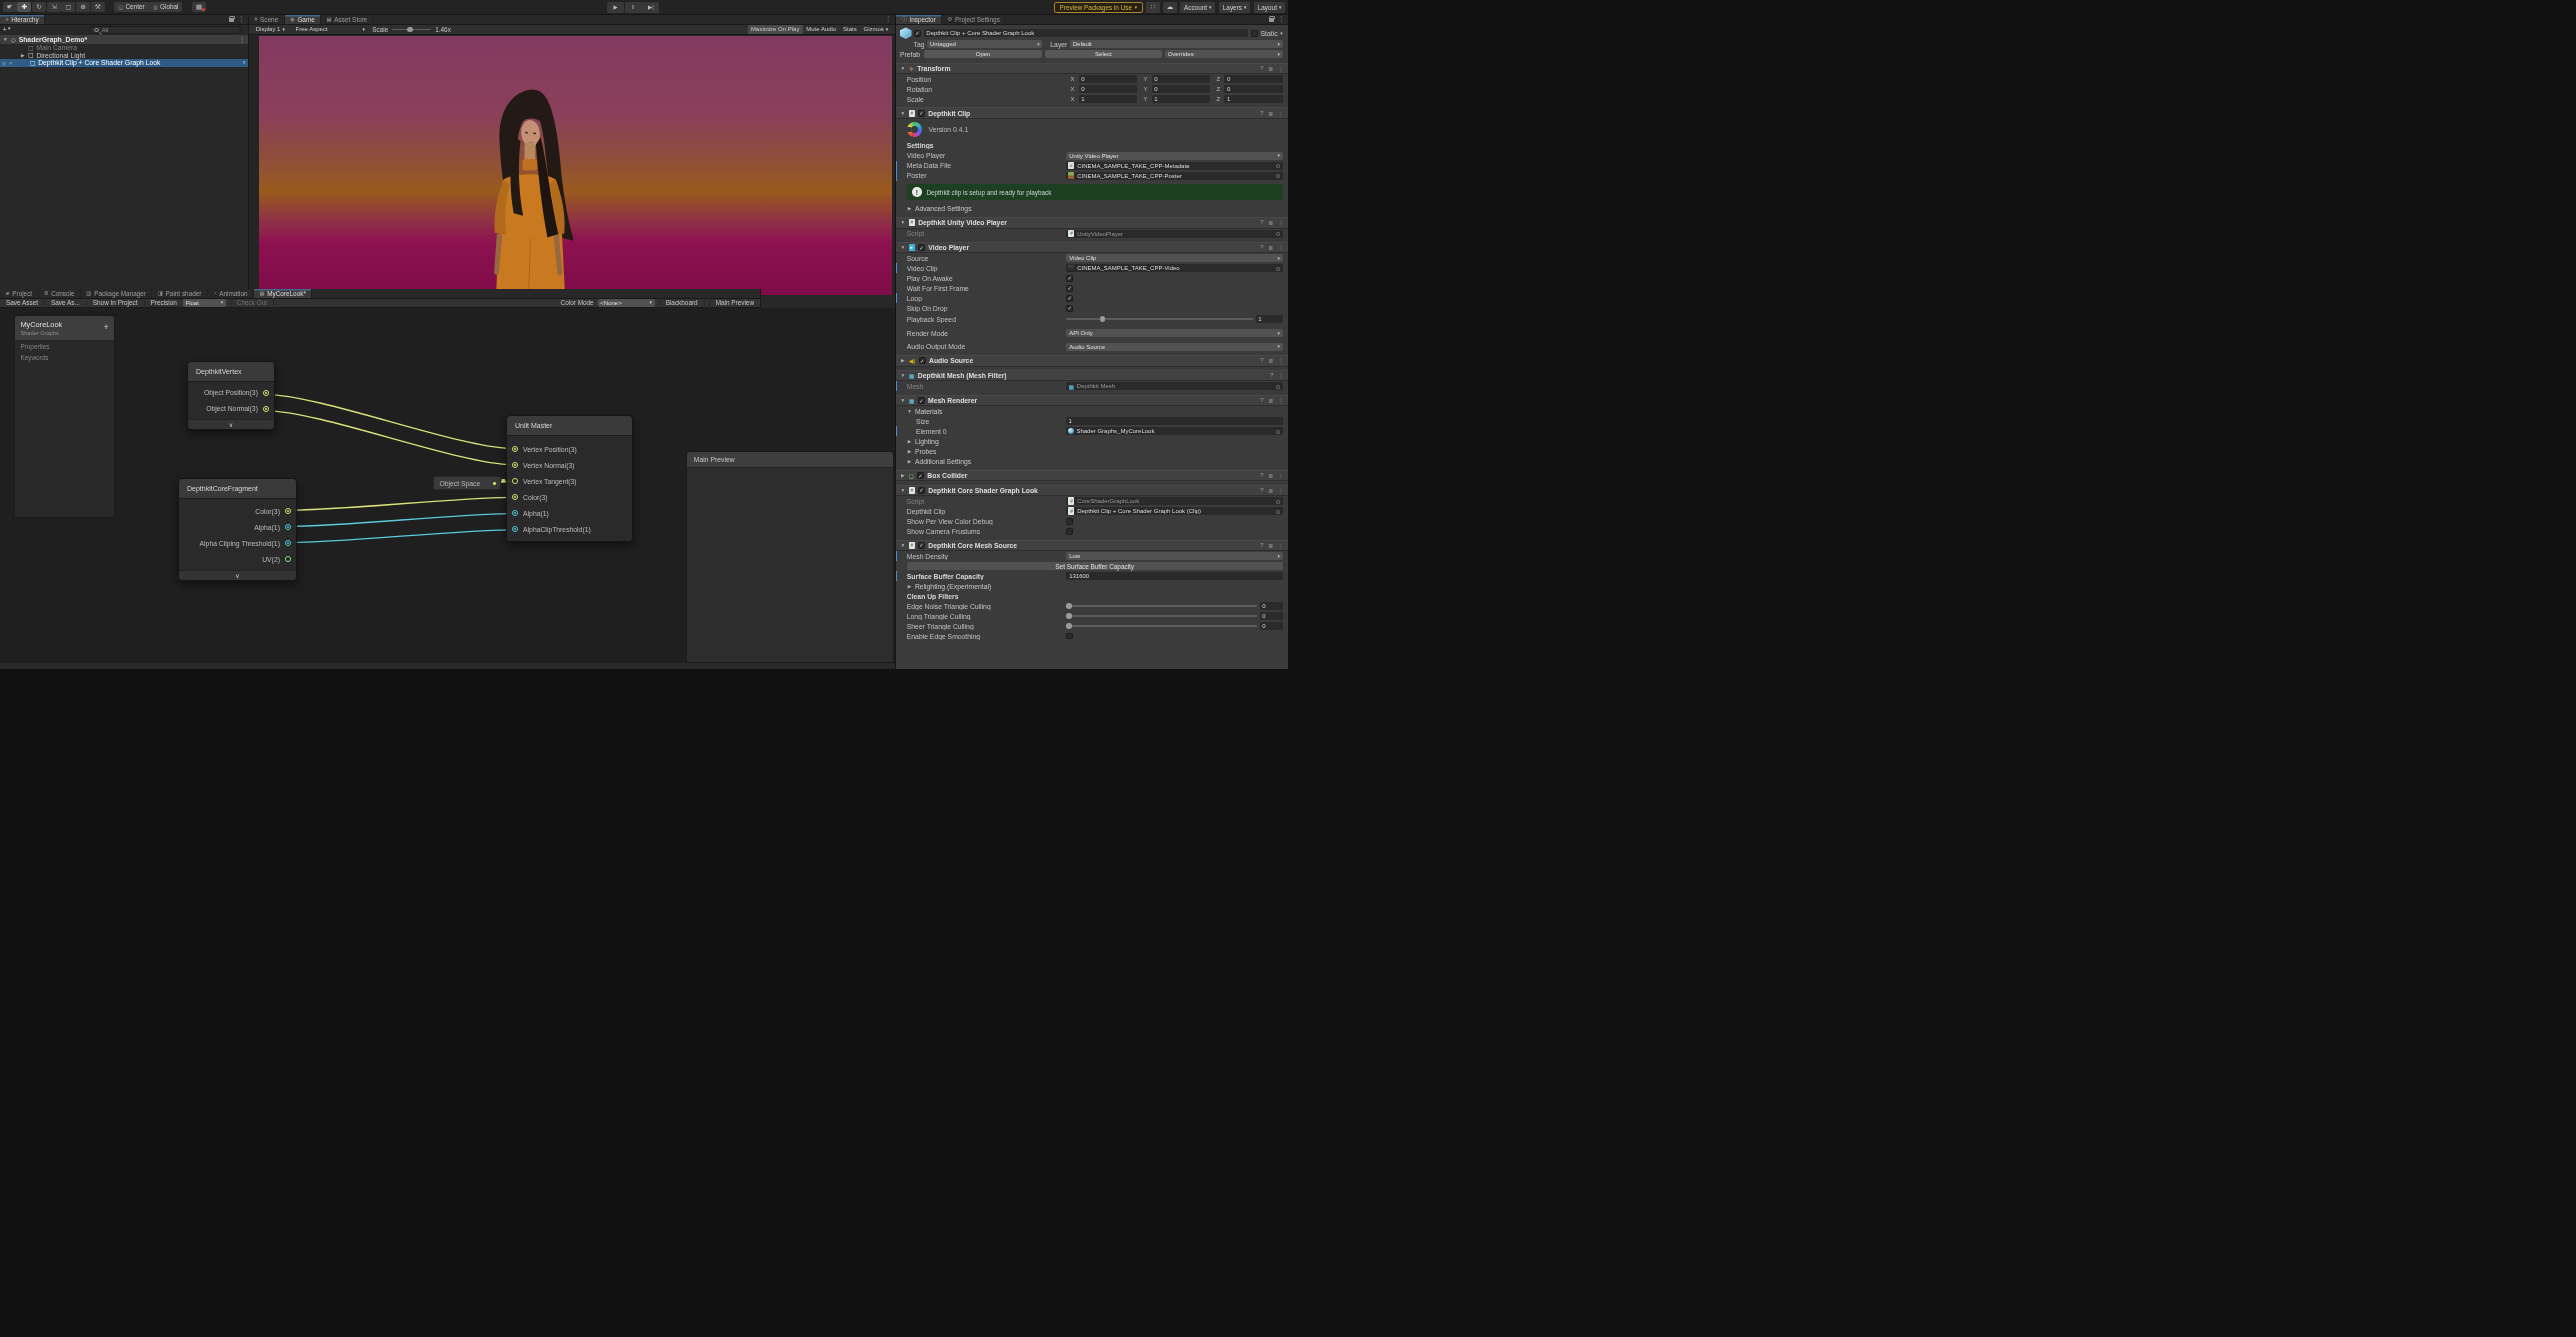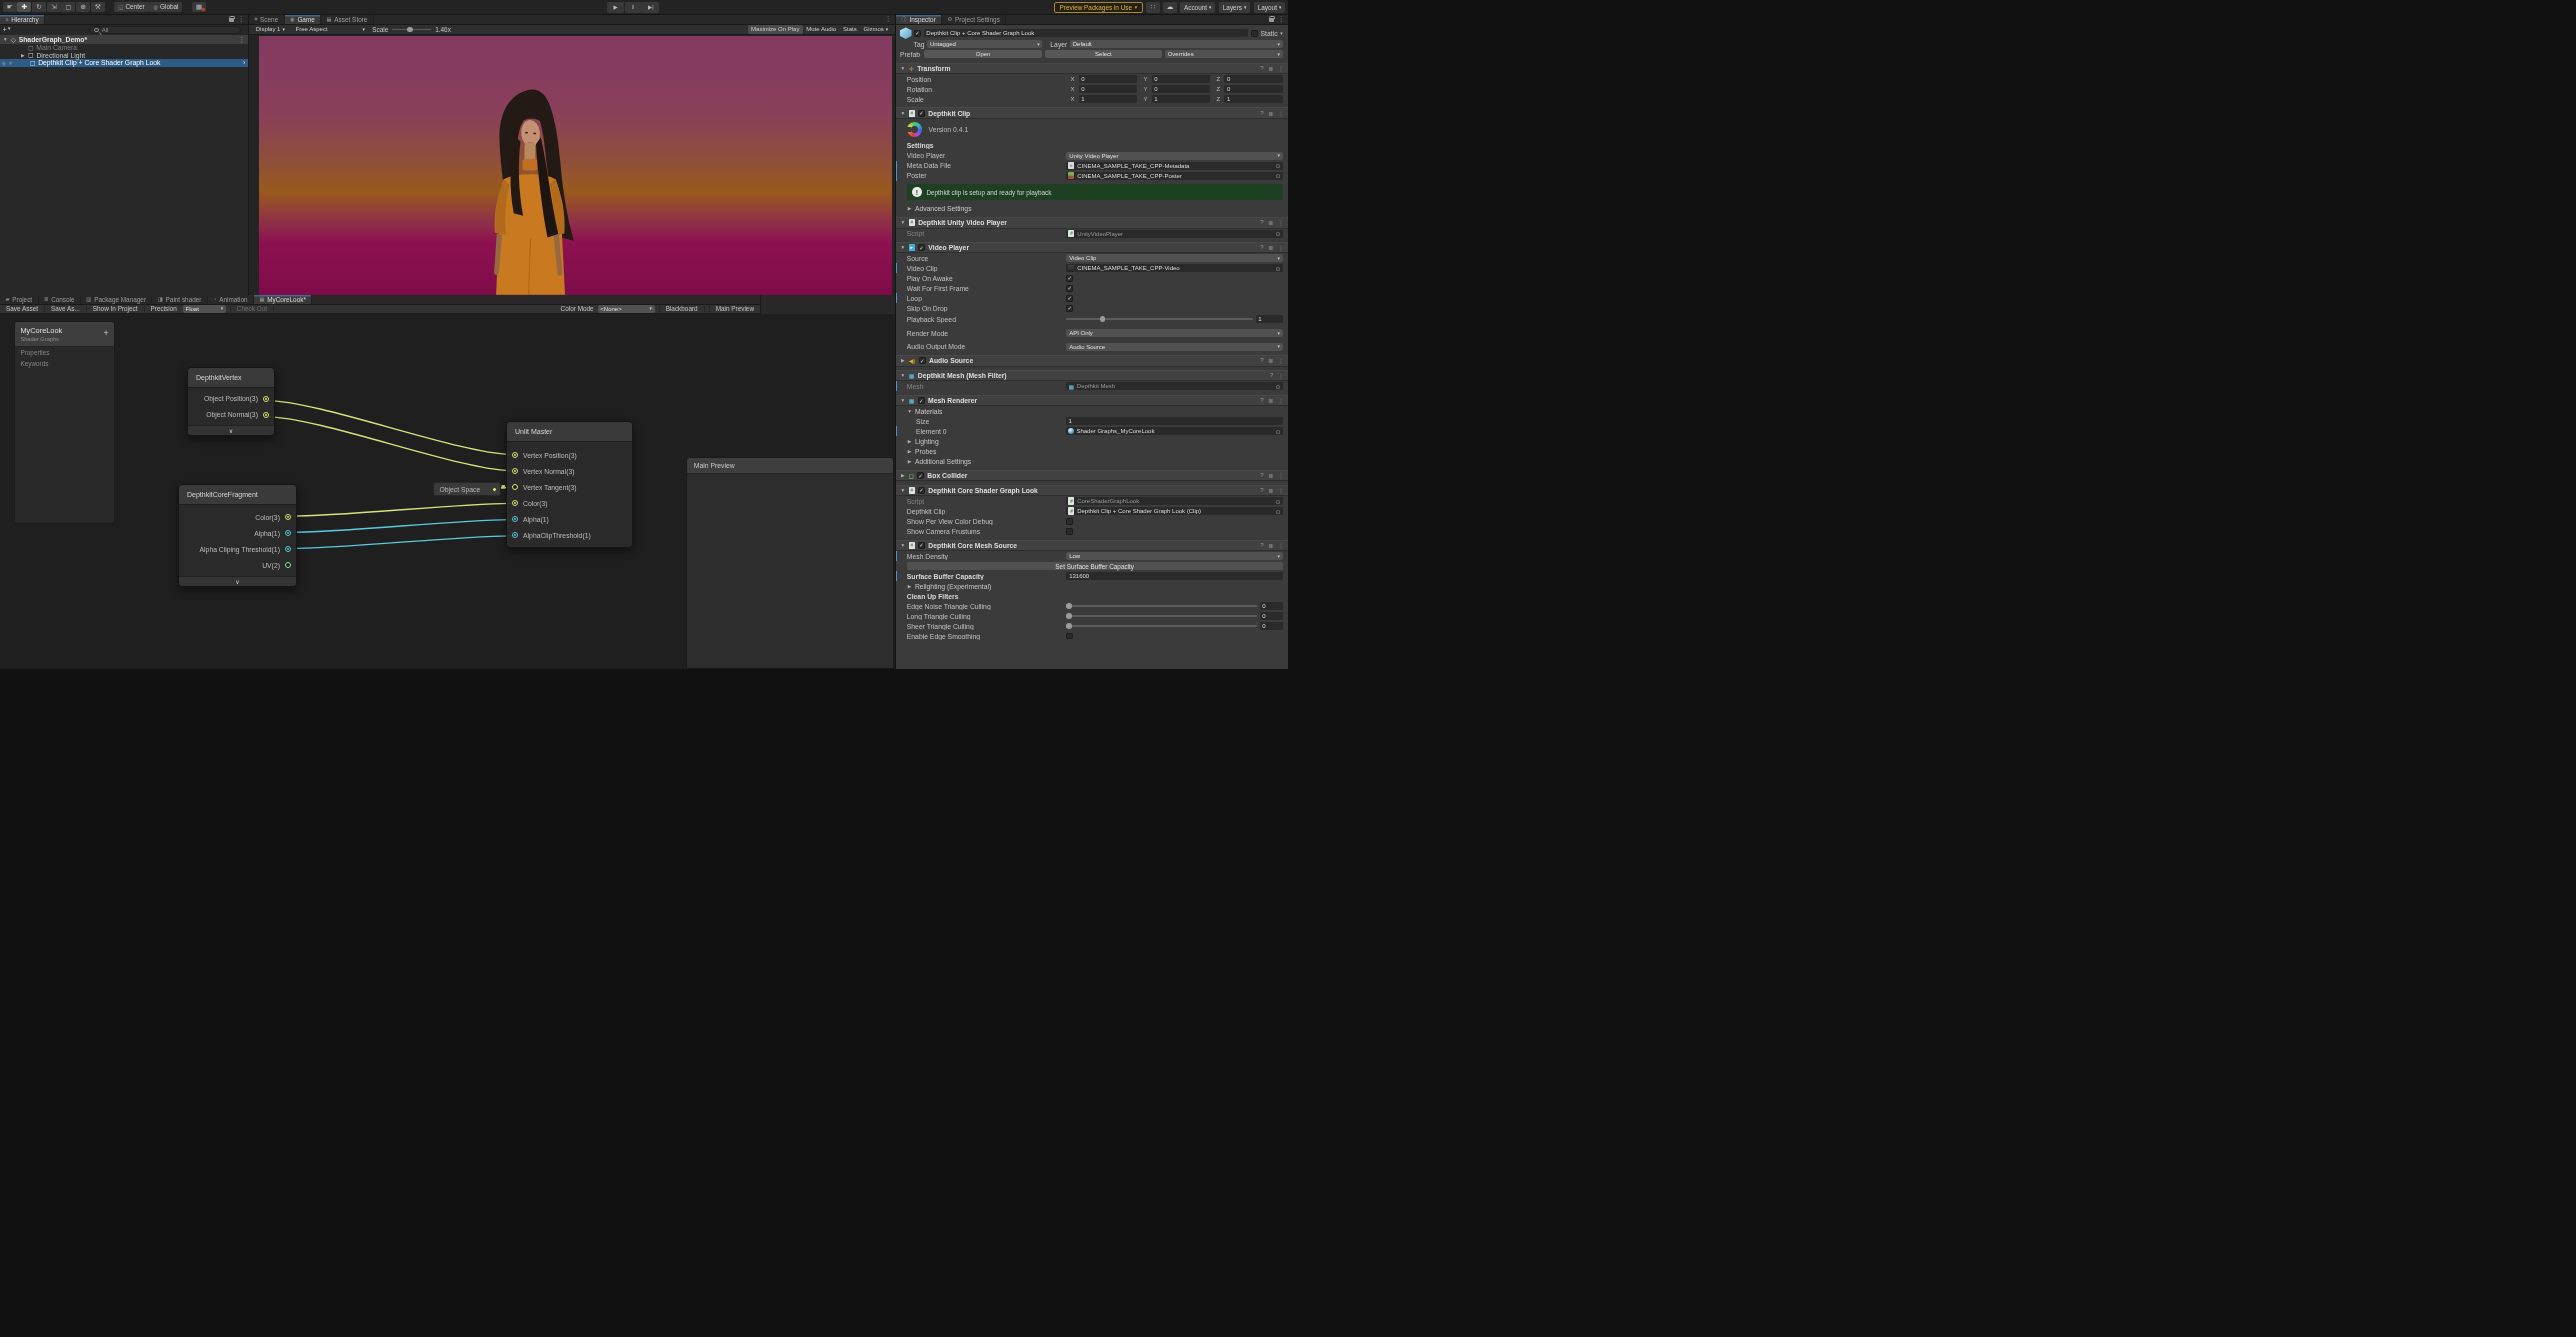--- a/index.html
+++ b/index.html
@@ -42,21 +42,21 @@
 .dim{color:#7f7f7f}
 .sel{background:#2d5c86;color:#fff}
 
 .gamep{left:249px;top:15px;width:646px;height:280px;background:#242424}
 .gtool{display:flex;align-items:center;height:10.8px;background:#2f2f2f;border-bottom:0.7px solid #1b1b1b;padding:0 3.4px;gap:4px;font-size:6.4px;color:#c6c6c6}
 .slider{width:39px;height:1.4px;background:#5c5c5c;border-radius:0.7px;position:relative}
 .knob{position:absolute;top:-2px;width:5.4px;height:5.4px;border-radius:50%;background:#9b9b9b}
 .gbtn{padding:0 3.4px;height:8.8px;display:flex;align-items:center;gap:2px;font-size:6px;color:#cfcfcf}
 .viewport{position:absolute;left:10px;top:21px;width:633px;height:259px;background:linear-gradient(180deg,#823a60 0%,#8a3f5a 30%,#8f4f3a 48%,#995a1d 60%,#8f2f48 72%,#8d1150 80%,#7e0c48 100%);overflow:hidden}
 
-.bott{left:0;top:295px;width:761px;height:374px;background:#1e1e1e;border-right:0.7px solid #191919}
+.bott{left:0;top:289px;width:761px;height:374px;background:#1e1e1e;border-right:0.7px solid #191919}
 .gtb{display:flex;align-items:center;height:9.5px;background:#323232;border-bottom:0.7px solid #1a1a1a;font-size:6.4px;color:#c6c6c6}
 .gtbi{display:flex;align-items:center;height:9.5px;padding:0 6px;border-right:0.7px solid #272727;gap:2.7px}
 .canvas{position:absolute;left:0;top:19px;width:895px;height:355px;background:#1f1f1f;overflow:hidden}
 .bb{position:absolute;left:14px;top:7.4px;width:101px;height:203px;background:rgba(41,41,41,.97);border:0.7px solid #1b1b1b;border-radius:2.7px}
 .bbh{background:#3e3e3e;border-bottom:0.7px solid #232323;padding:3.4px 5.4px;border-radius:2.7px 2.7px 0 0;position:relative}
 .bbrow{height:11.5px;display:flex;align-items:center;padding:0 5.4px;color:#858585;font-size:6.4px}
 .node{position:absolute;background:rgba(43,43,43,.96);border:0.7px solid #151515;border-radius:4px;box-shadow:0 3.4px 8px rgba(0,0,0,.45)}
 .ntitle{height:20px;display:flex;align-items:center;padding:0 8px;background:#3a3a3a;border-bottom:0.7px solid #1d1d1d;border-radius:4px 4px 0 0;font-size:7px;color:#d6d6d6}
 .nrow{height:16px;display:flex;align-items:center;gap:4.7px;padding:0 5.4px;font-size:6.8px;color:#bdbdbd}
 .nrow.out{justify-content:flex-end}

